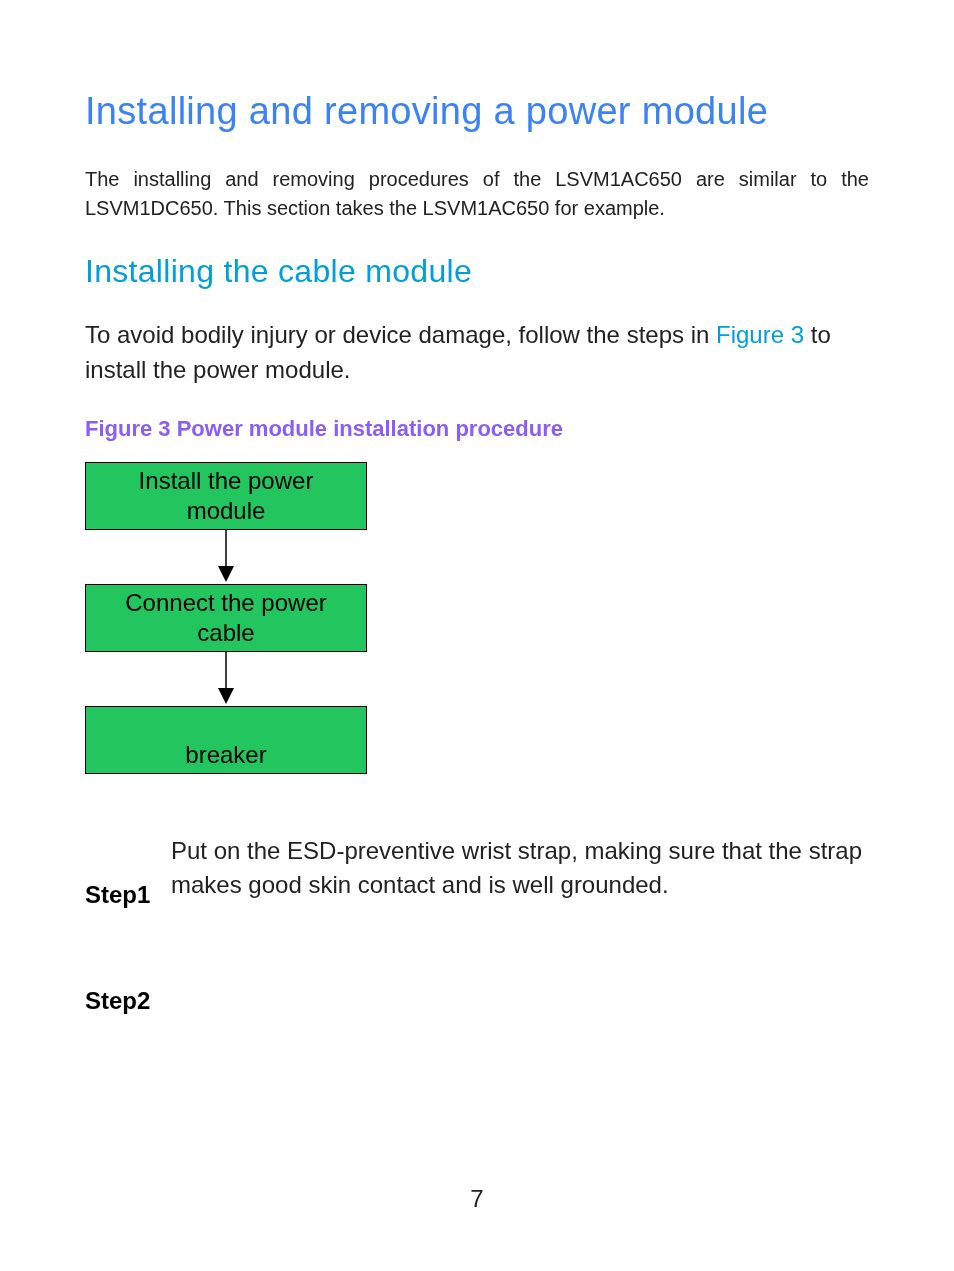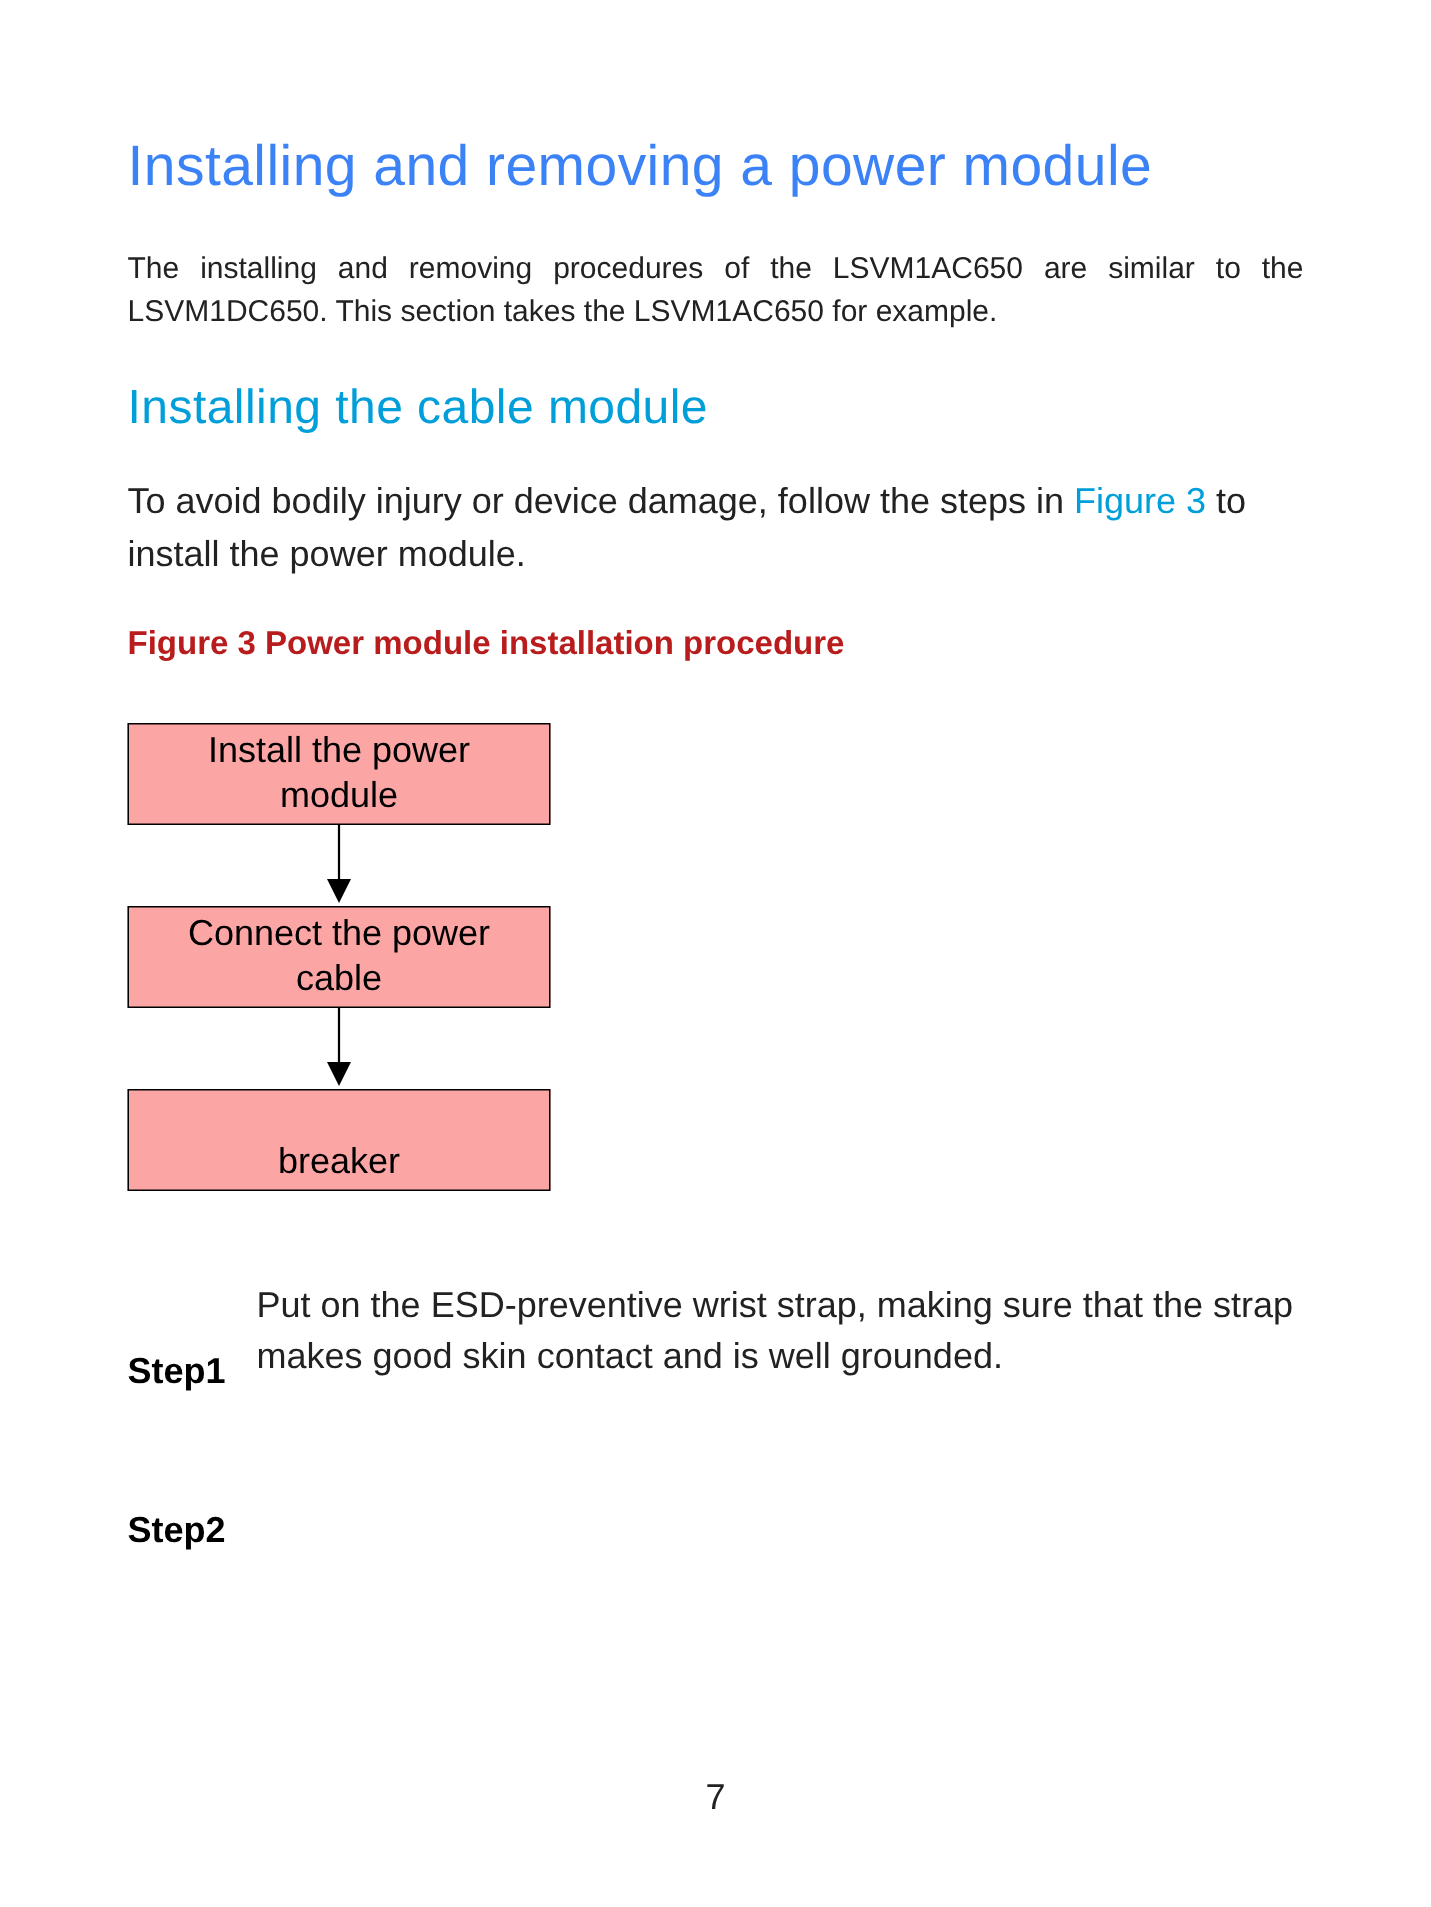--- a/index.html
+++ b/index.html
@@ -39,37 +39,37 @@
     .para2 {
       color: #222;
       font-size: 24px;
       line-height: 1.45;
       margin-bottom: 28px;
     }
     .link {
       color: #009fda;
     }
     .figure-caption {
-      color: #b91c1c;
+      color: #8b5cf6;
       font-size: 22px;
       font-weight: 700;
-      margin-bottom: 40px;
+      margin-bottom: 20px;
     }
     .flowchart {
       margin-bottom: 60px;
       font-family: Arial, sans-serif;
     }
     .flow-box {
       border: 1px solid #000;
       width: 282px;
       text-align: center;
       font-size: 24px;
       line-height: 1.25;
       padding: 3px 8px;
-      background: #fca5a5;
+      background: #22c55e;
     }
     .flow-arrow-wrap {
       width: 282px;
       height: 54px;
       display: flex;
       align-items: center;
       justify-content: center;
     }
     .steps {
       font-size: 24px;

